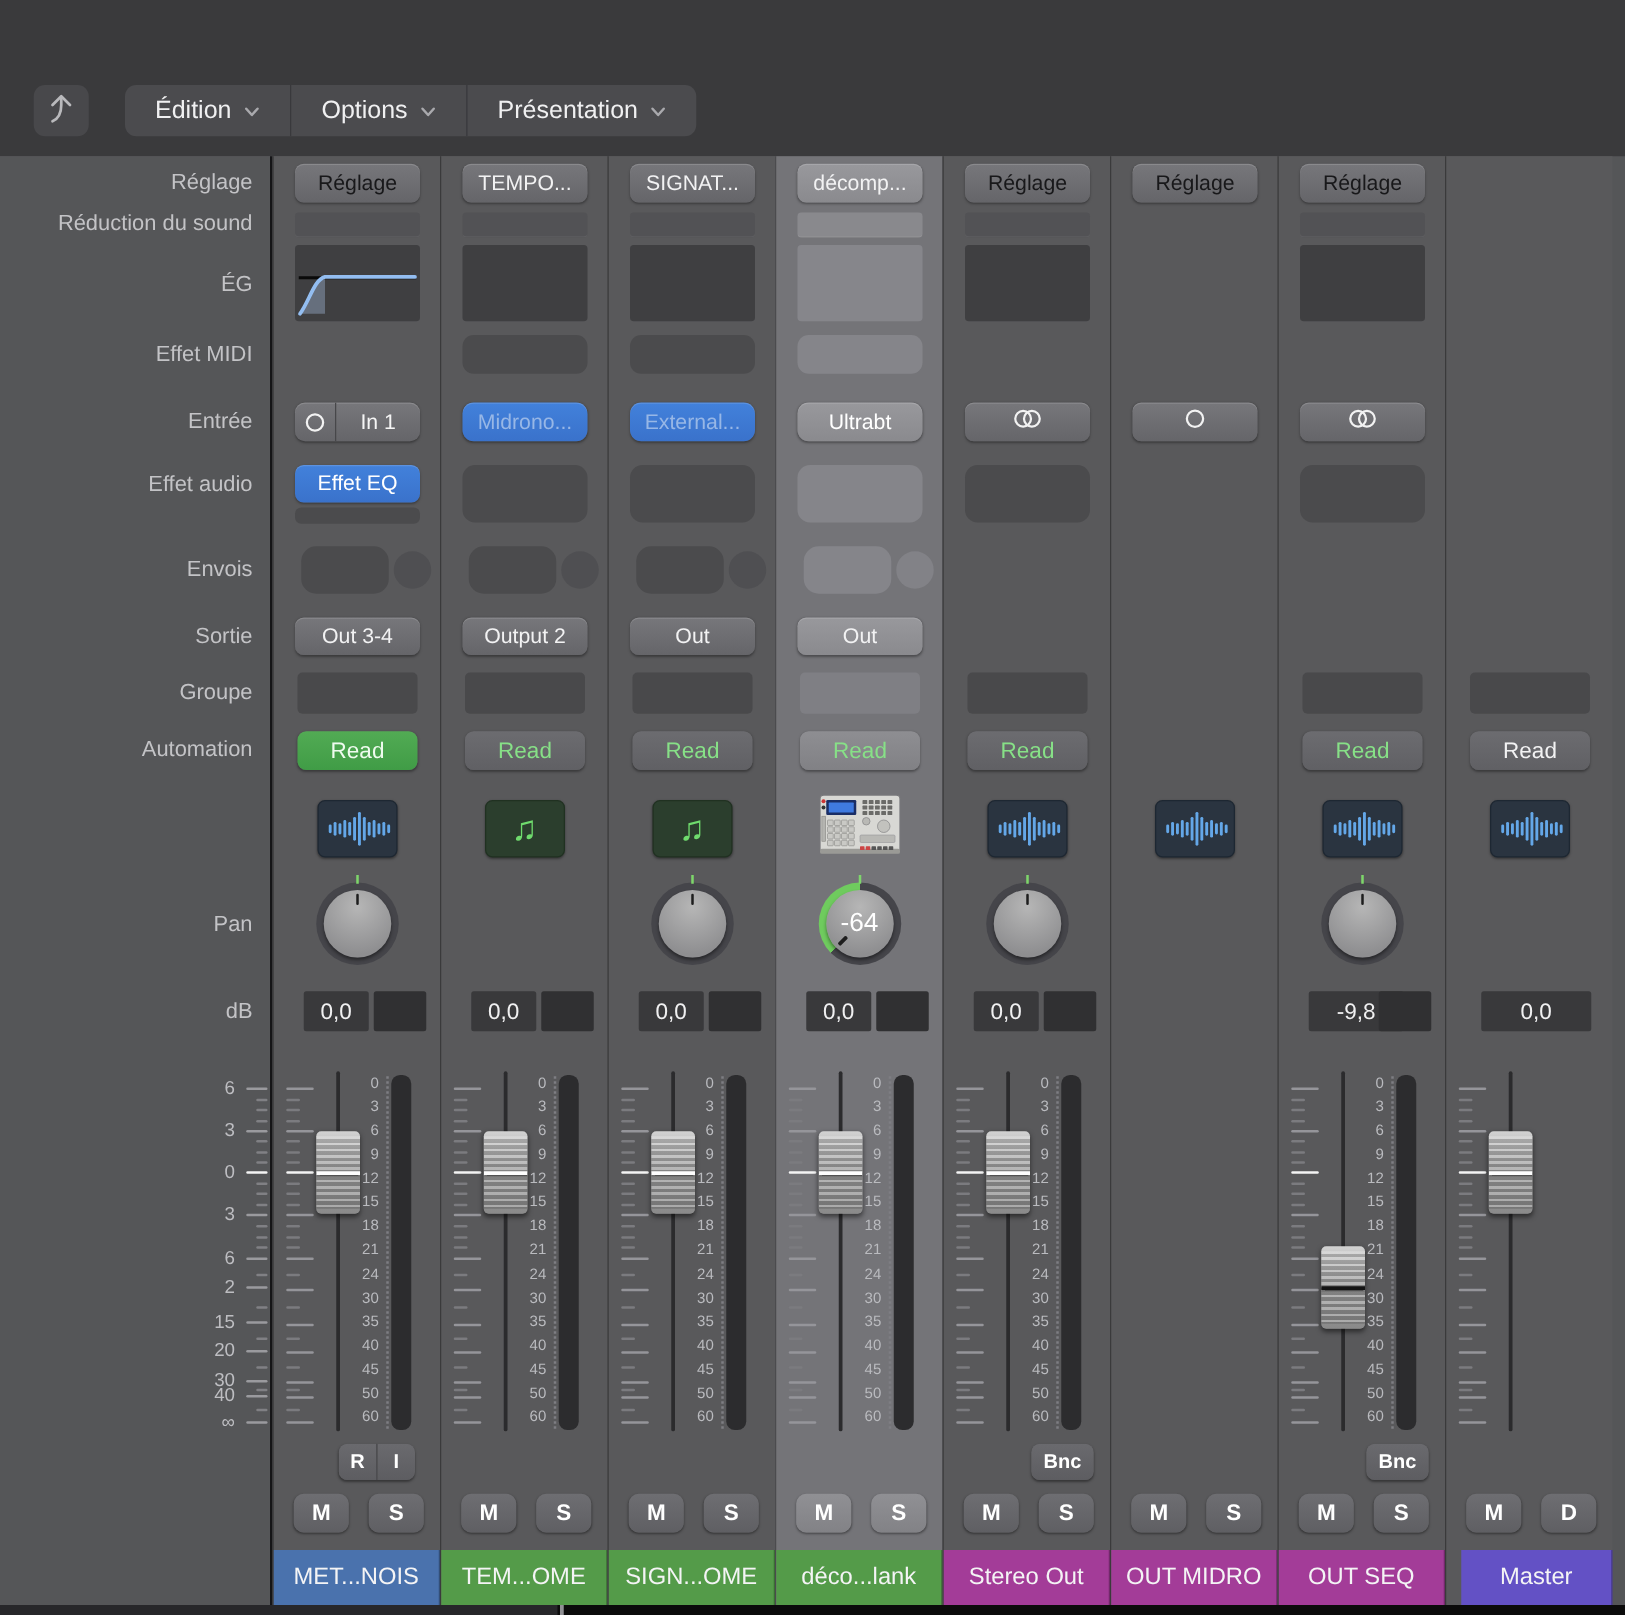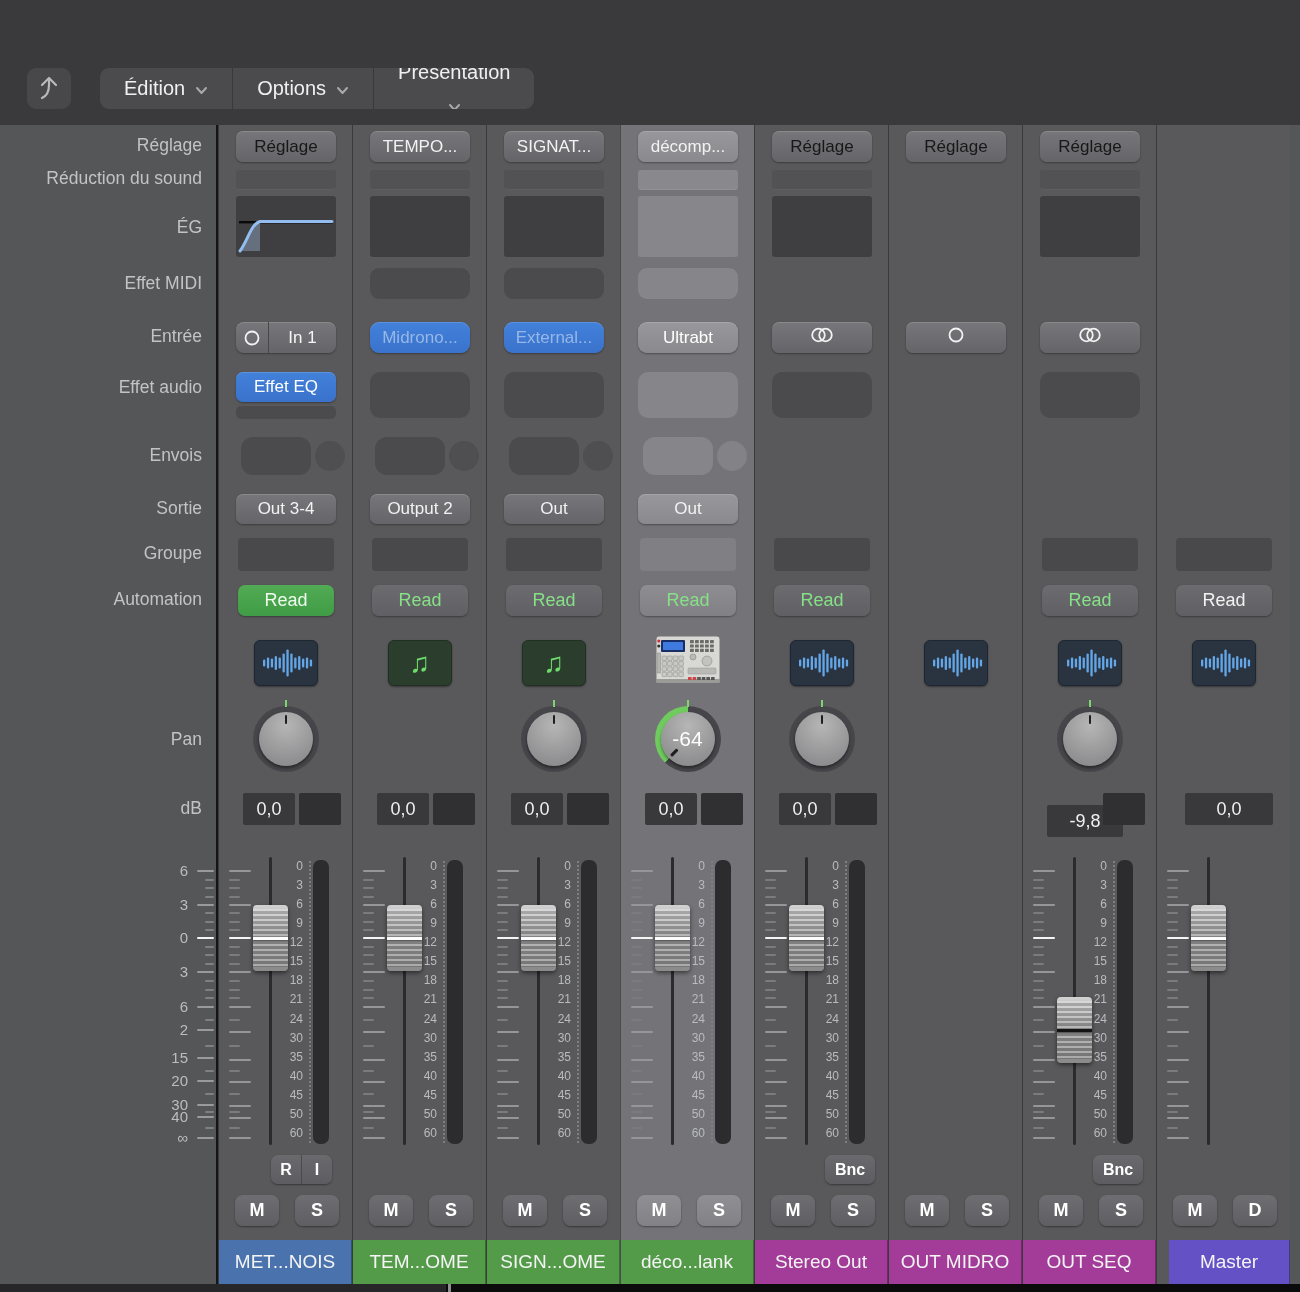--- a/index.html
+++ b/index.html
@@ -14,21 +14,21 @@
   #tl-max{left:66px;background:#61c454;border:1px solid #4fae43;}
   #docicon{position:absolute;left:689px;top:15px;width:17px;height:22px;}
   #wtitle{position:absolute;left:722px;top:13px;font-size:20px;font-weight:bold;color:#222326;white-space:nowrap;}
   
   #toolbar{position:absolute;left:0;top:52px;width:100%;height:73px;background:#3a3a3c;}
   #upbtn{position:absolute;left:27px;top:16px;width:44px;height:41px;border-radius:9px;background:#48484b;
     display:flex;align-items:center;justify-content:center;}
   #menugroup{position:absolute;left:100px;top:16px;height:41px;border-radius:9px;background:#4b4b4e;display:flex;overflow:hidden;}
   .menubtn{display:flex;align-items:center;justify-content:center;gap:10px;padding:0 24px;color:#f0f0f1;
     font-size:20px;font-weight:500;border-right:1px solid #39393c;cursor:default;}
-  .menubtn:last-child{border-right:none;flex-direction:column;}
+  .menubtn:last-child{border-right:none;}
   #segctl{position:absolute;left:840px;top:17px;width:360px;height:38px;border-radius:9px;background:#252528;display:flex;padding:0;}
   .seg{flex:1;display:flex;align-items:center;justify-content:center;font-size:20px;color:#d6d6d8;border-radius:8px;margin:1px;}
   .seg.active{background:#3c79da;color:#fff;font-weight:500;}
   
   #mixer{position:absolute;left:0;top:125px;width:1300px;height:1167px;background:#555658;}
   #labelcol{position:absolute;left:0;top:0;width:218px;height:1159px;background:#555658;
     border-right:2px solid #151517;box-sizing:border-box;}
   .rowlabel{position:absolute;right:14px;text-align:right;font-size:17.5px;color:#c3c3c6;white-space:nowrap;}
   .scalenum{position:absolute;text-align:right;right:28px;font-size:15px;color:#bdbdc1;line-height:15px;}
   .lmaj{position:absolute;left:197px;width:17px;height:2px;background:#9a9a9e;border-radius:1px;}
@@ -731,21 +731,21 @@
               <rect x="47.9" y="13.5" width="2.3" height="11" rx="1.1" fill="#64a7e8"></rect>
               <rect x="51.8" y="15.5" width="2.3" height="7" rx="1.1" fill="#64a7e8"></rect>
             </svg>
           </div>
           <div class="panwrap">
             <div class="panring"></div>
             <div class="pangreen"></div>
             <div class="panknob"></div>
             <div class="panptr"></div>
           </div>
-          <div class="dbval" style="left: 24px; top: 668px; width: 76px; height: 32px; margin-top: 12px;">-9,8</div>
+          <div class="dbval" style="left: 24px; top: 668px; width: 76px; height: 32px;">-9,8</div>
           <div class="dbblank" style="left: 80px; top: 668px; width: 42px; height: 32px;"></div>
           <div class="tick tmaj" style="left: 10px; width: 22px; top: 745px;"></div>
           <div class="tick tmaj" style="left: 10px; width: 22px; top: 779px;"></div>
           <div class="tick tzero" style="left: 10px; width: 22px; top: 812px;"></div>
           <div class="tick tmaj" style="left: 10px; width: 22px; top: 846px;"></div>
           <div class="tick tmaj" style="left: 10px; width: 22px; top: 881px;"></div>
           <div class="tick tmaj" style="left: 10px; width: 22px; top: 906px;"></div>
           <div class="tick tmaj" style="left: 10px; width: 22px; top: 934px;"></div>
           <div class="tick tmaj" style="left: 10px; width: 22px; top: 956px;"></div>
           <div class="tick tmaj" style="left: 10px; width: 22px; top: 980px;"></div>

